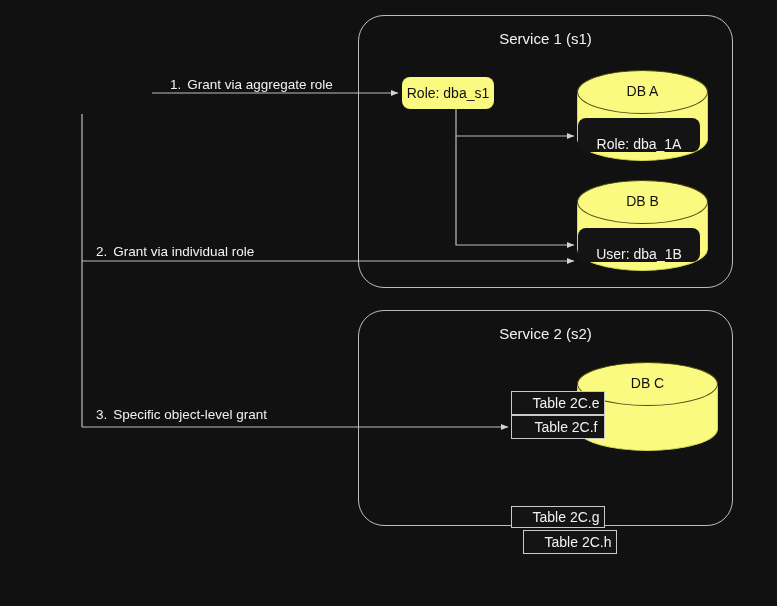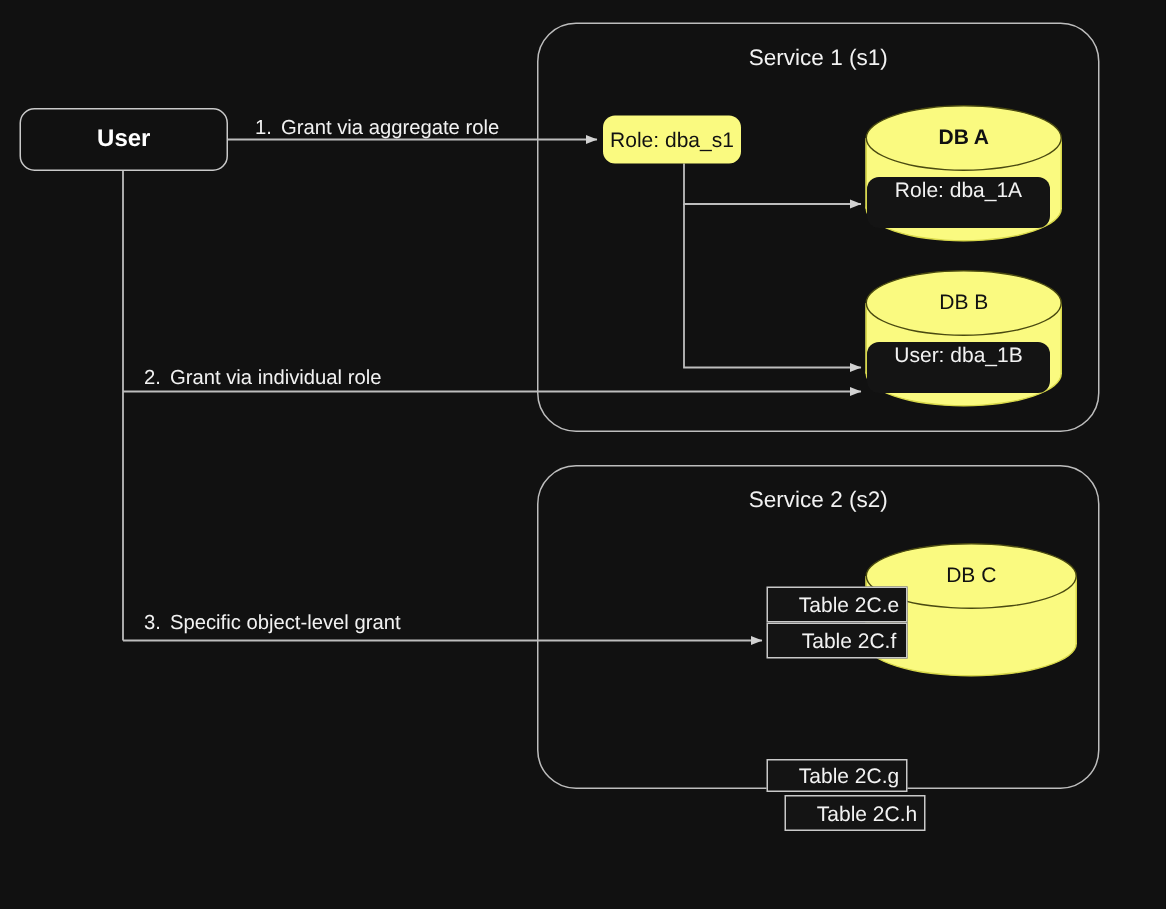--- a/index.html
+++ b/index.html
@@ -105,21 +105,21 @@
   }
   
   .db-inner-role {
     position: absolute;
     box-sizing: border-box;
     background: #141414;
     border-radius: 8px;
     color: #f2f2f2;
     font-size: 14px;
     display: flex;
-    align-items: flex-start;
+    align-items: flex-end;
     justify-content: center;
   }
   
   .table-box {
     position: absolute;
     box-sizing: border-box;
     background: #141414;
     border: 1px solid #c9c9c9;
     color: #f2f2f2;
     font-size: 14px;
@@ -167,33 +167,30 @@
   </svg>
 
   <div class="service-box" id="service1-box">
     <div class="service-title">Service 1 (s1)</div>
   </div>
 
   <div class="service-box" id="service2-box">
     <div class="service-title">Service 2 (s2)</div>
   </div>
 
-  <div class="node" id="user-box">
-    <span>User</span>
-  </div>
 
   <div class="role-pill" id="role-dba-s1">
     <span>Role: dba_s1</span>
   </div>
 
   <div class="db" style="left:577px; top:70px; width:131px; height:92px;">
     <div class="db-bottom" style="top:47px; width:131px; height:44px;"></div>
     <div class="db-body" style="top:22px; width:131px; height:47px;"></div>
     <div class="db-top" style="top:0px; width:131px; height:44px;"></div>
-    <div class="db-label" style="top:13px; width:131px;font-weight:bold;">DB A</div>
+    <div class="db-label" style="top:13px; width:131px;">DB A</div>
     <div class="db-inner-role" style="left:1px; top:48px; width:122px; height:34px;">
       <span>Role: dba_1A</span>
     </div>
   </div>
 
   <div class="db" style="left:577px; top:180px; width:131px; height:92px;">
     <div class="db-bottom" style="top:47px; width:131px; height:44px;"></div>
     <div class="db-body" style="top:22px; width:131px; height:47px;"></div>
     <div class="db-top" style="top:0px; width:131px; height:44px;"></div>
     <div class="db-label" style="top:13px; width:131px;">DB B</div>

